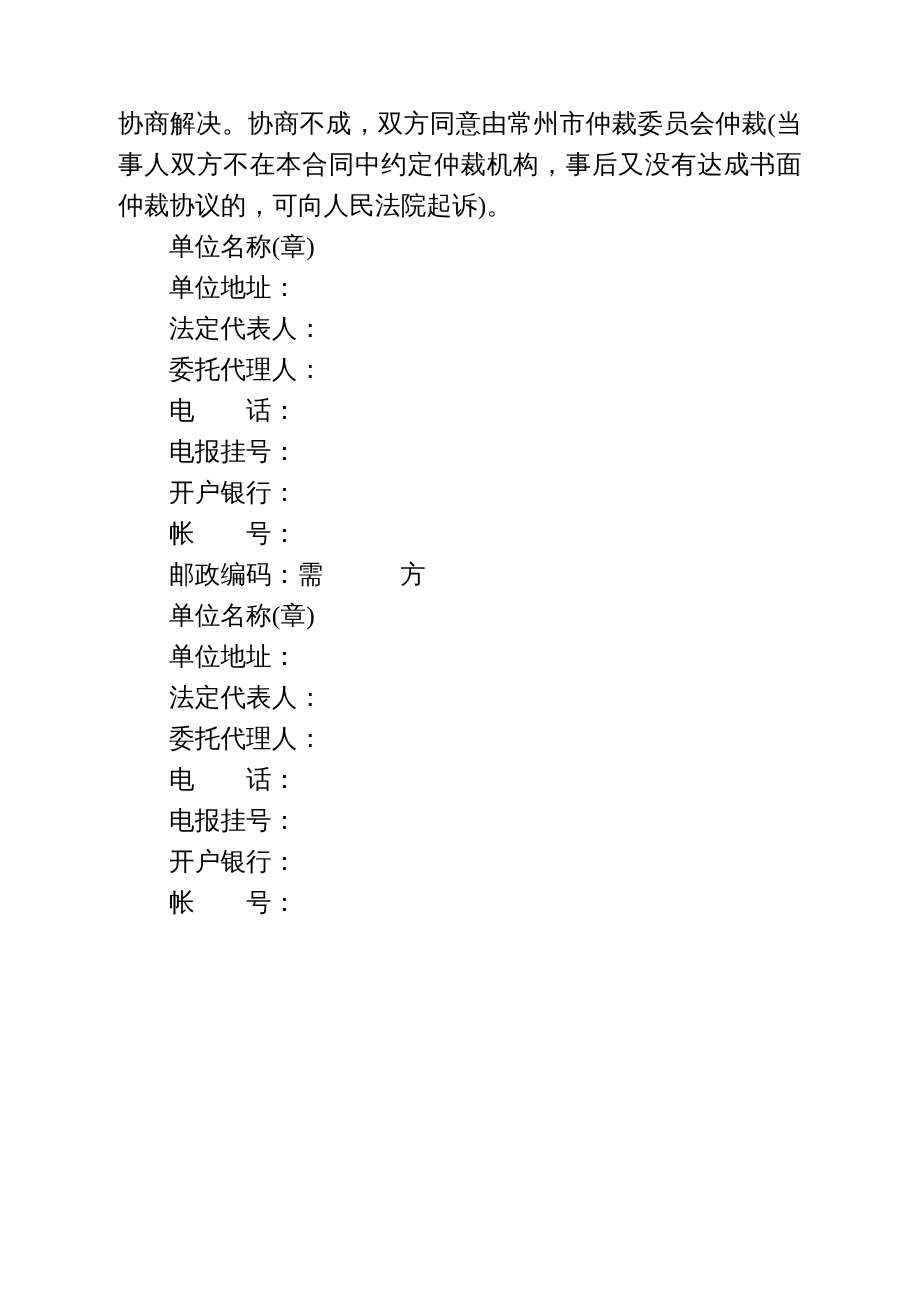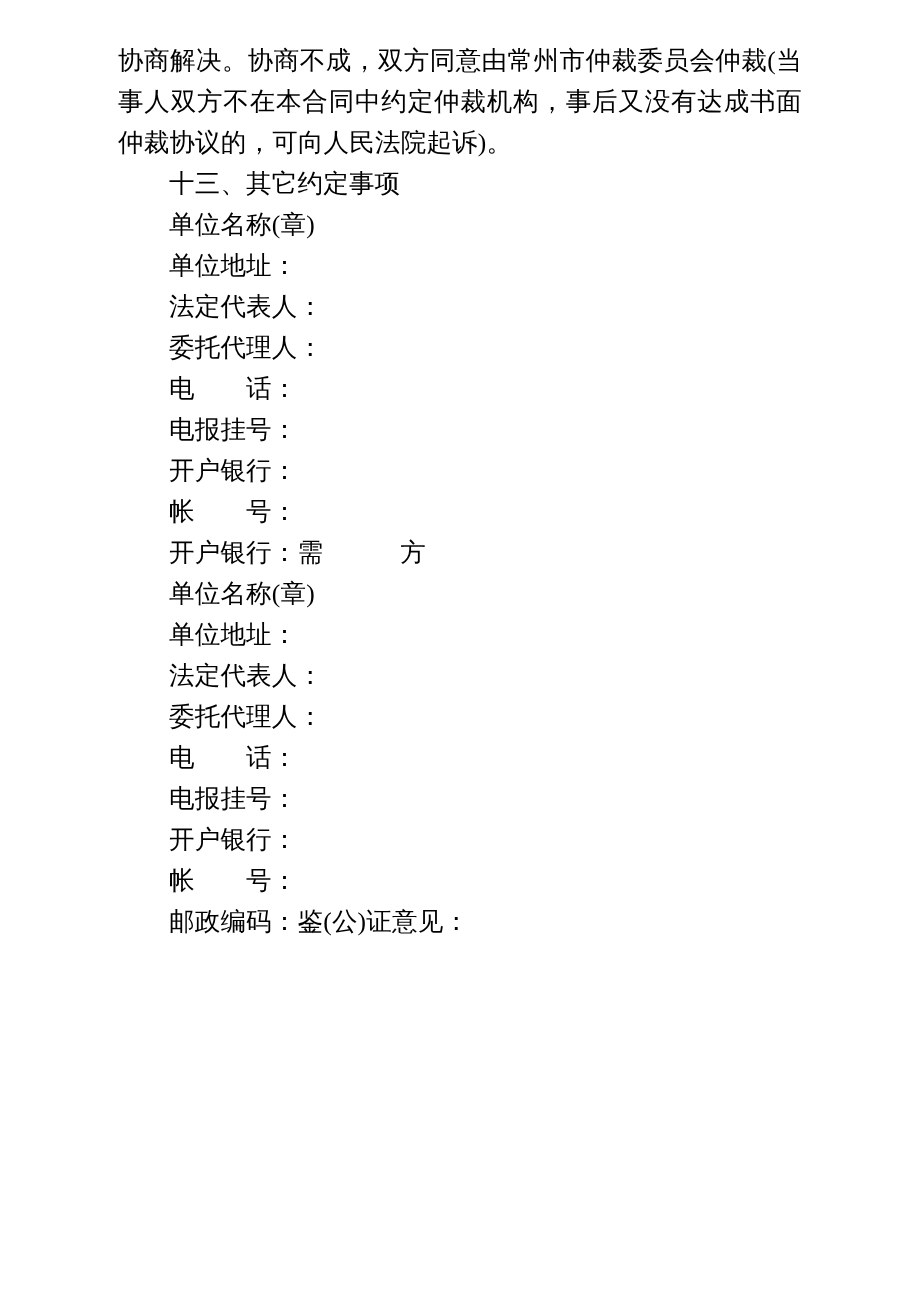--- a/index.html
+++ b/index.html
@@ -12,21 +12,21 @@
     height: 1302px;
     font-family: "Liberation Serif", "DejaVu Serif", serif;
     color: #000000;
     overflow: hidden;
   }
   .page {
     position: relative;
     width: 920px;
     height: 1302px;
     box-sizing: border-box;
-    padding: 40px 118px 0 118px;
+    padding: 103px 118px 0 118px;
   }
   .doc-body {
     font-size: 25.5px;
     line-height: 41px;
     text-align: justify;
     letter-spacing: 0.2px;
   }
   .para {
     margin: 0;
     padding: 0;
@@ -38,34 +38,32 @@
     text-indent: 0;
   }
 </style>
 </head>
 <body>
 
 <div class="page">
   <div class="doc-body">
 
     <p class="para block">协商解决。协商不成，双方同意由常州市仲裁委员会仲裁(当事人双方不在本合同中约定仲裁机构，事后又没有达成书面仲裁协议的，可向人民法院起诉)。</p>
-    <p class="para indent">十三、其它约定事项</p>
     <p class="para indent">单位名称(章)</p>
     <p class="para indent">单位地址：</p>
     <p class="para indent">法定代表人：</p>
     <p class="para indent">委托代理人：</p>
     <p class="para indent">电　　话：</p>
     <p class="para indent">电报挂号：</p>
     <p class="para indent">开户银行：</p>
     <p class="para indent">帐　　号：</p>
-    <p class="para indent">开户银行：需　　　方</p>
+    <p class="para indent">邮政编码：需　　　方</p>
     <p class="para indent">单位名称(章)</p>
     <p class="para indent">单位地址：</p>
     <p class="para indent">法定代表人：</p>
     <p class="para indent">委托代理人：</p>
     <p class="para indent">电　　话：</p>
     <p class="para indent">电报挂号：</p>
     <p class="para indent">开户银行：</p>
     <p class="para indent">帐　　号：</p>
-    <p class="para indent">邮政编码：鉴(公)证意见：</p>
 
   </div>
 </div>
 
 </body></html>

